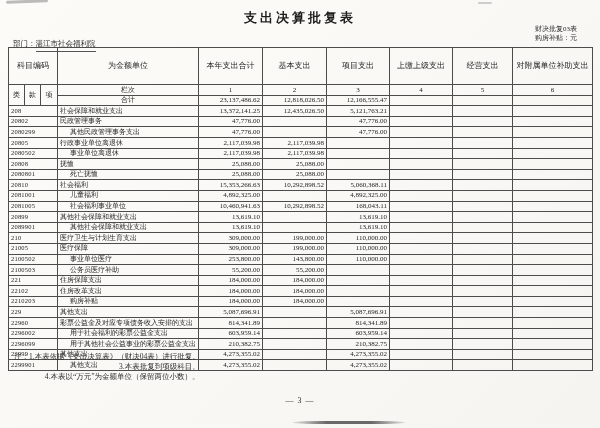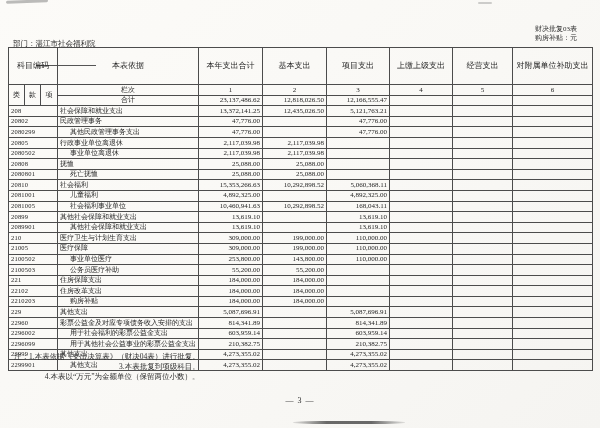--- a/index.html
+++ b/index.html
@@ -18,21 +18,21 @@
     font-size:13px;font-weight:bold;letter-spacing:3px;color:#1e1e1e;
   }
   .meta-right{
     position:absolute;top:25px;right:23px;text-align:left;
     font-size:7px;line-height:8.5px;color:#2e2e2e;
   }
   .dept-line{
     position:absolute;top:39px;left:13px;
     font-size:7.5px;color:#2b2b2b;
   }
-  .dept-line .dept-name{border-bottom:1px solid #555;padding-bottom:17px;text-decoration:underline;}
+  .dept-line .dept-name{border-bottom:1px solid #555;padding-bottom:3px;text-decoration:underline;}
   table.approval{
     position:absolute;top:47px;left:8px;
     width:584px;border-collapse:collapse;table-layout:fixed;
     font-size:7px;color:#252525;
   }
   table.approval th,table.approval td{
     border:1px solid #4c4c4c;
     padding:0 2px;overflow:hidden;white-space:nowrap;
     height:9.6px;line-height:8.5px;vertical-align:middle;
     font-weight:normal;
@@ -73,20 +73,21 @@
   }
 </style>
 </head>
 <body>
 
 <div class="sheet">
 
   <div class="smudge-top-left"></div>
   <div class="smudge-top-right"></div>
 
+  <div class="doc-title">支出决算批复表</div>
 
   <div class="meta-right">
     <div>财决批复03表</div>
     <div>购房补贴：元</div>
   </div>
 
   <div class="dept-line"><span>部门：</span><span class="dept-name">湛江市社会福利院</span></div>
 
   <table class="approval">
     <colgroup>
@@ -97,21 +98,21 @@
       <col style="width:64px">
         <col style="width:64px">
         <col style="width:63px">
       <col style="width:63px">
         <col style="width:60px">
         <col style="width:80px">
     </colgroup>
     <thead>
       <tr class="hdr-main">
         <th colspan="3">科目编码</th>
-        <th>本表依据</th>
+        <th>为金额单位</th>
         <th>本年支出合计</th>
         <th>基本支出</th>
         <th>项目支出</th>
         <th>上缴上级支出</th>
         <th>经营支出</th>
         <th>对附属单位补助支出</th>
       </tr>
       <tr class="hdr-sub">
         <td rowspan="2">类</td>
         <td rowspan="2">款</td>

